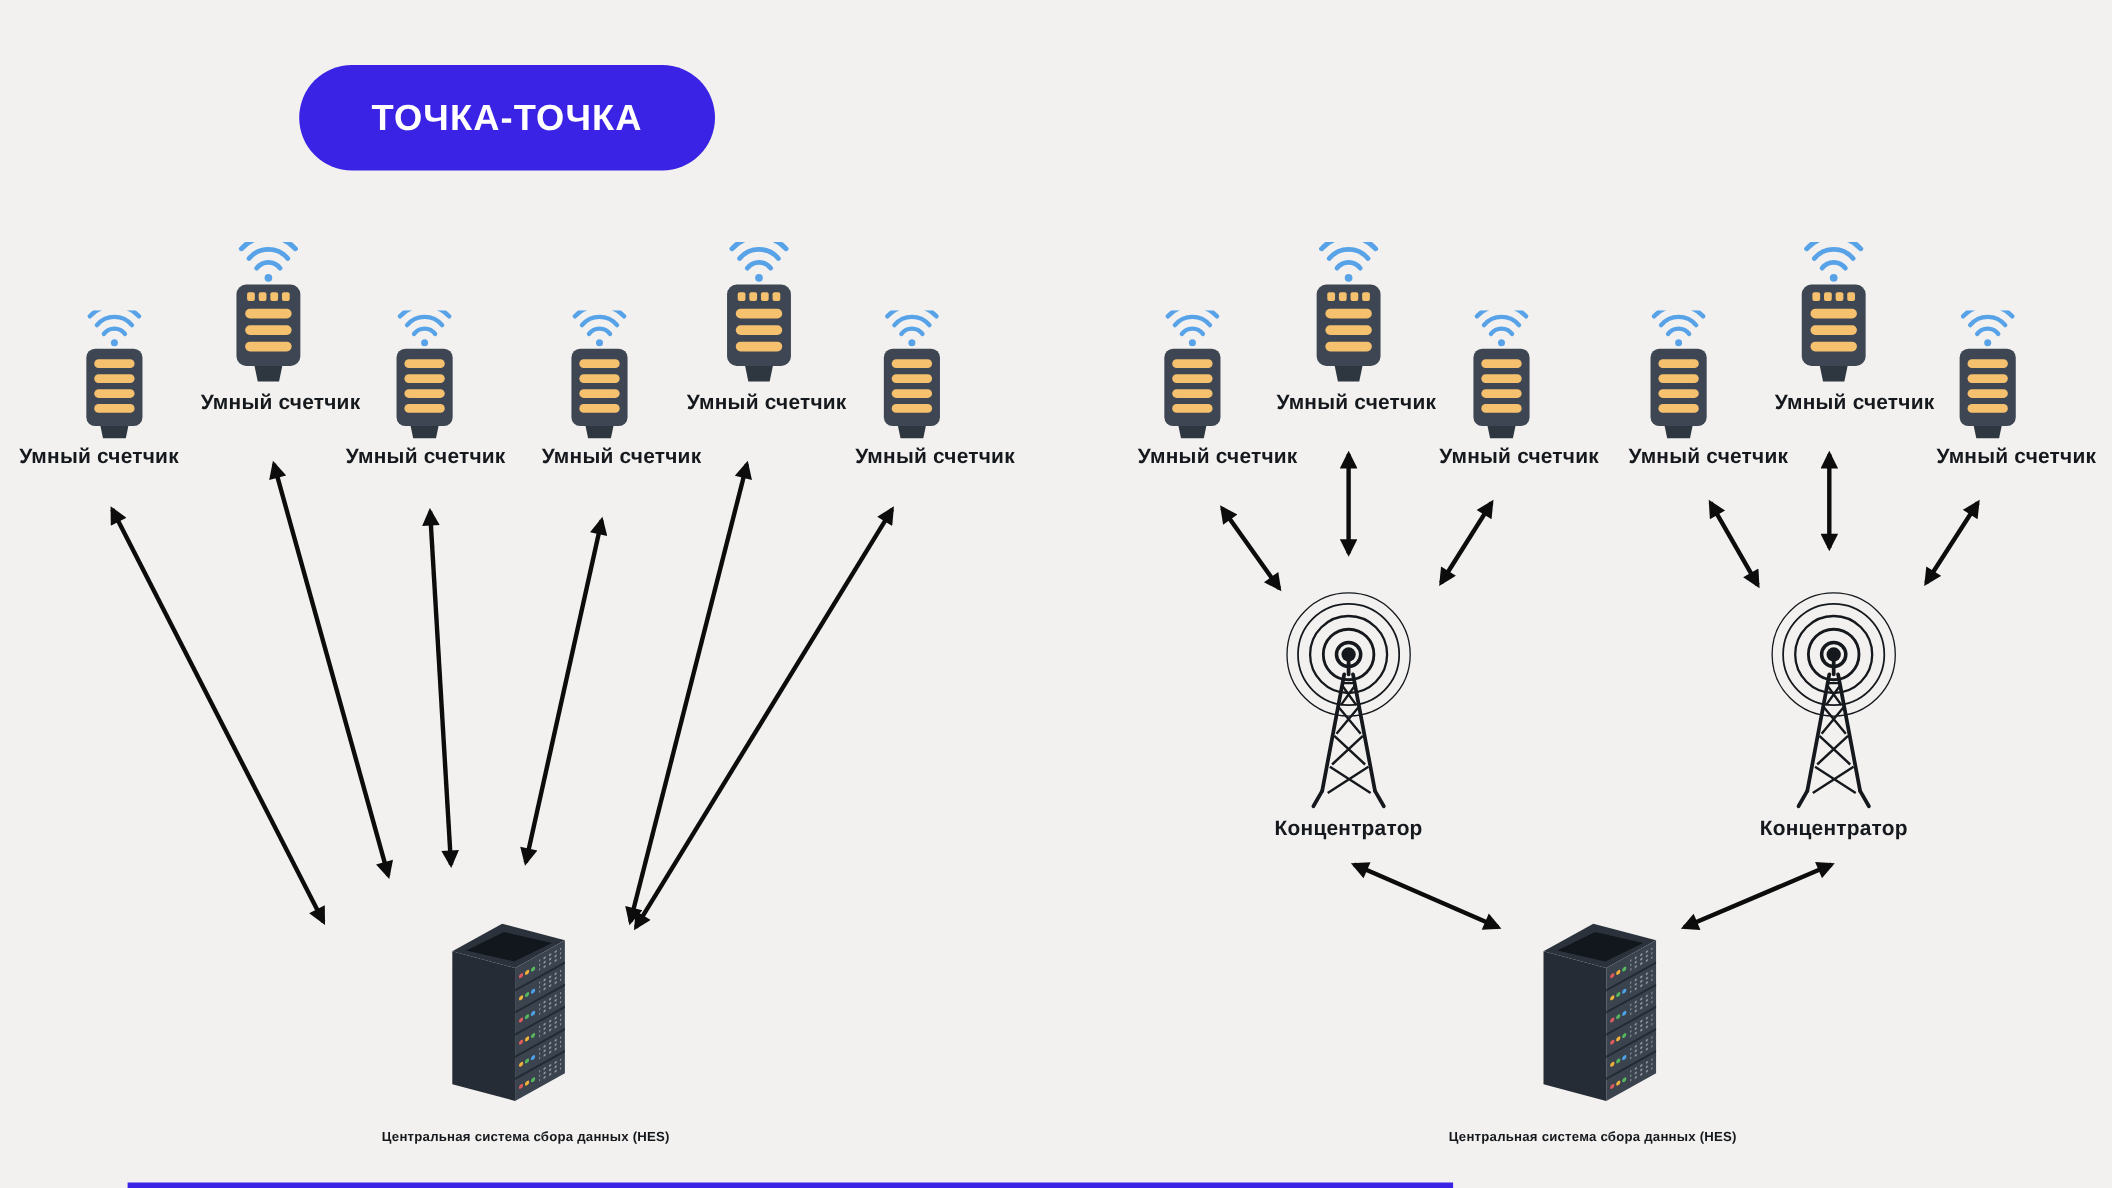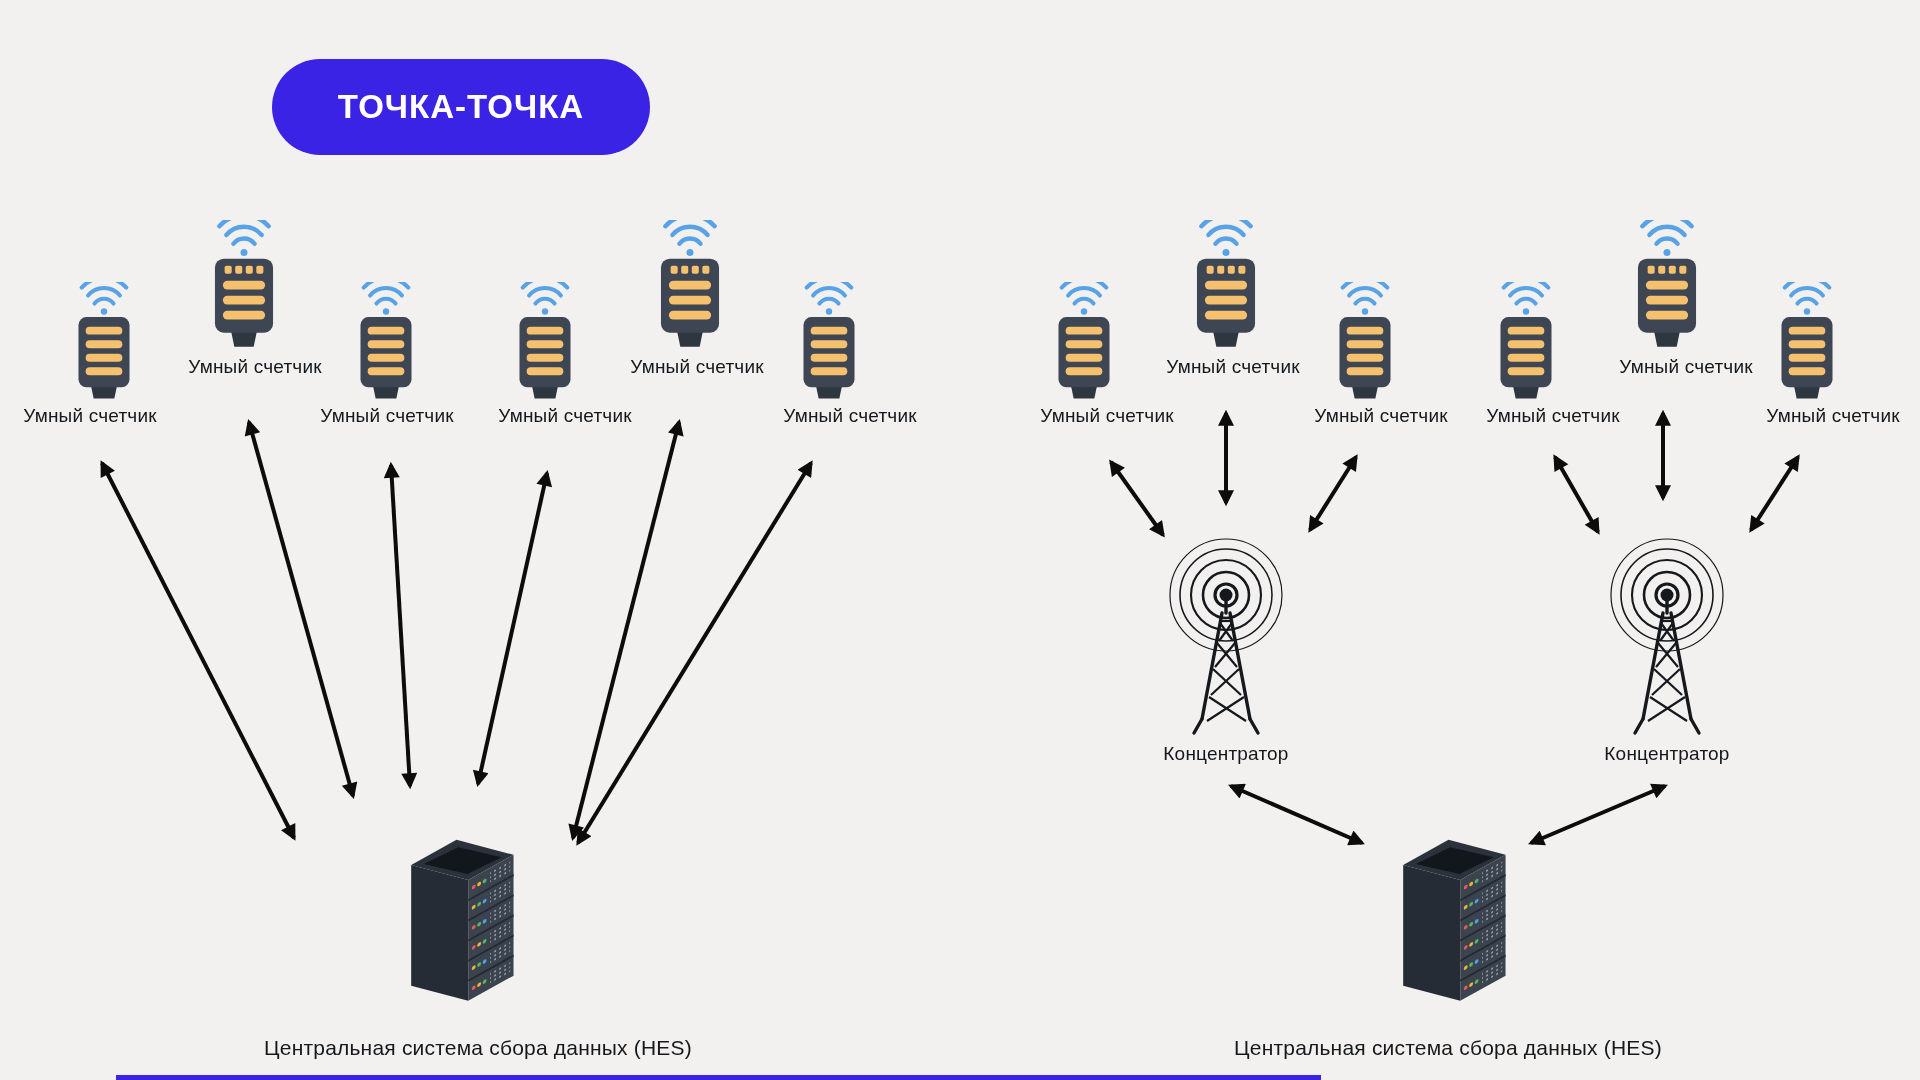--- a/index.html
+++ b/index.html
@@ -14,23 +14,23 @@
   .defs-svg { position:absolute; width:0; height:0; overflow:hidden; }
   .pill {
     position:absolute; display:flex; align-items:center; justify-content:center;
     background:var(--accent,#3a23e4); border-radius:999px;
     color:var(--title-text,#ffffff); font-weight:700; font-size:33px; letter-spacing:1px;text-align:right;
   }
   .icon-box { position:absolute; }
   .icon-box svg { display:block; width:100%; height:100%; }
   .node-label {
     position:absolute; transform:translateX(-50%); white-space:nowrap;
-    font-weight:400; font-size:19px; color:var(--label,#15181c); letter-spacing:0.2px;
+    font-weight:700; font-size:19px; color:var(--label,#15181c); letter-spacing:0.2px;
   }
-  .server-label { font-size:21px;margin-top:10px; }
+  .server-label { font-size:12px; }
   .arrows { position:absolute; left:0; top:0; }
   .arrows line { stroke:var(--arrow,#0c0c0c); stroke-width:4; marker-start:url(#ah); marker-end:url(#ah); }
   .bottom-bar { position:absolute; background:var(--accent,#3a23e4); }
 </style>
 </head>
 <body>
 
 <div class="canvas">
 
   <svg class="defs-svg" aria-hidden="true">

